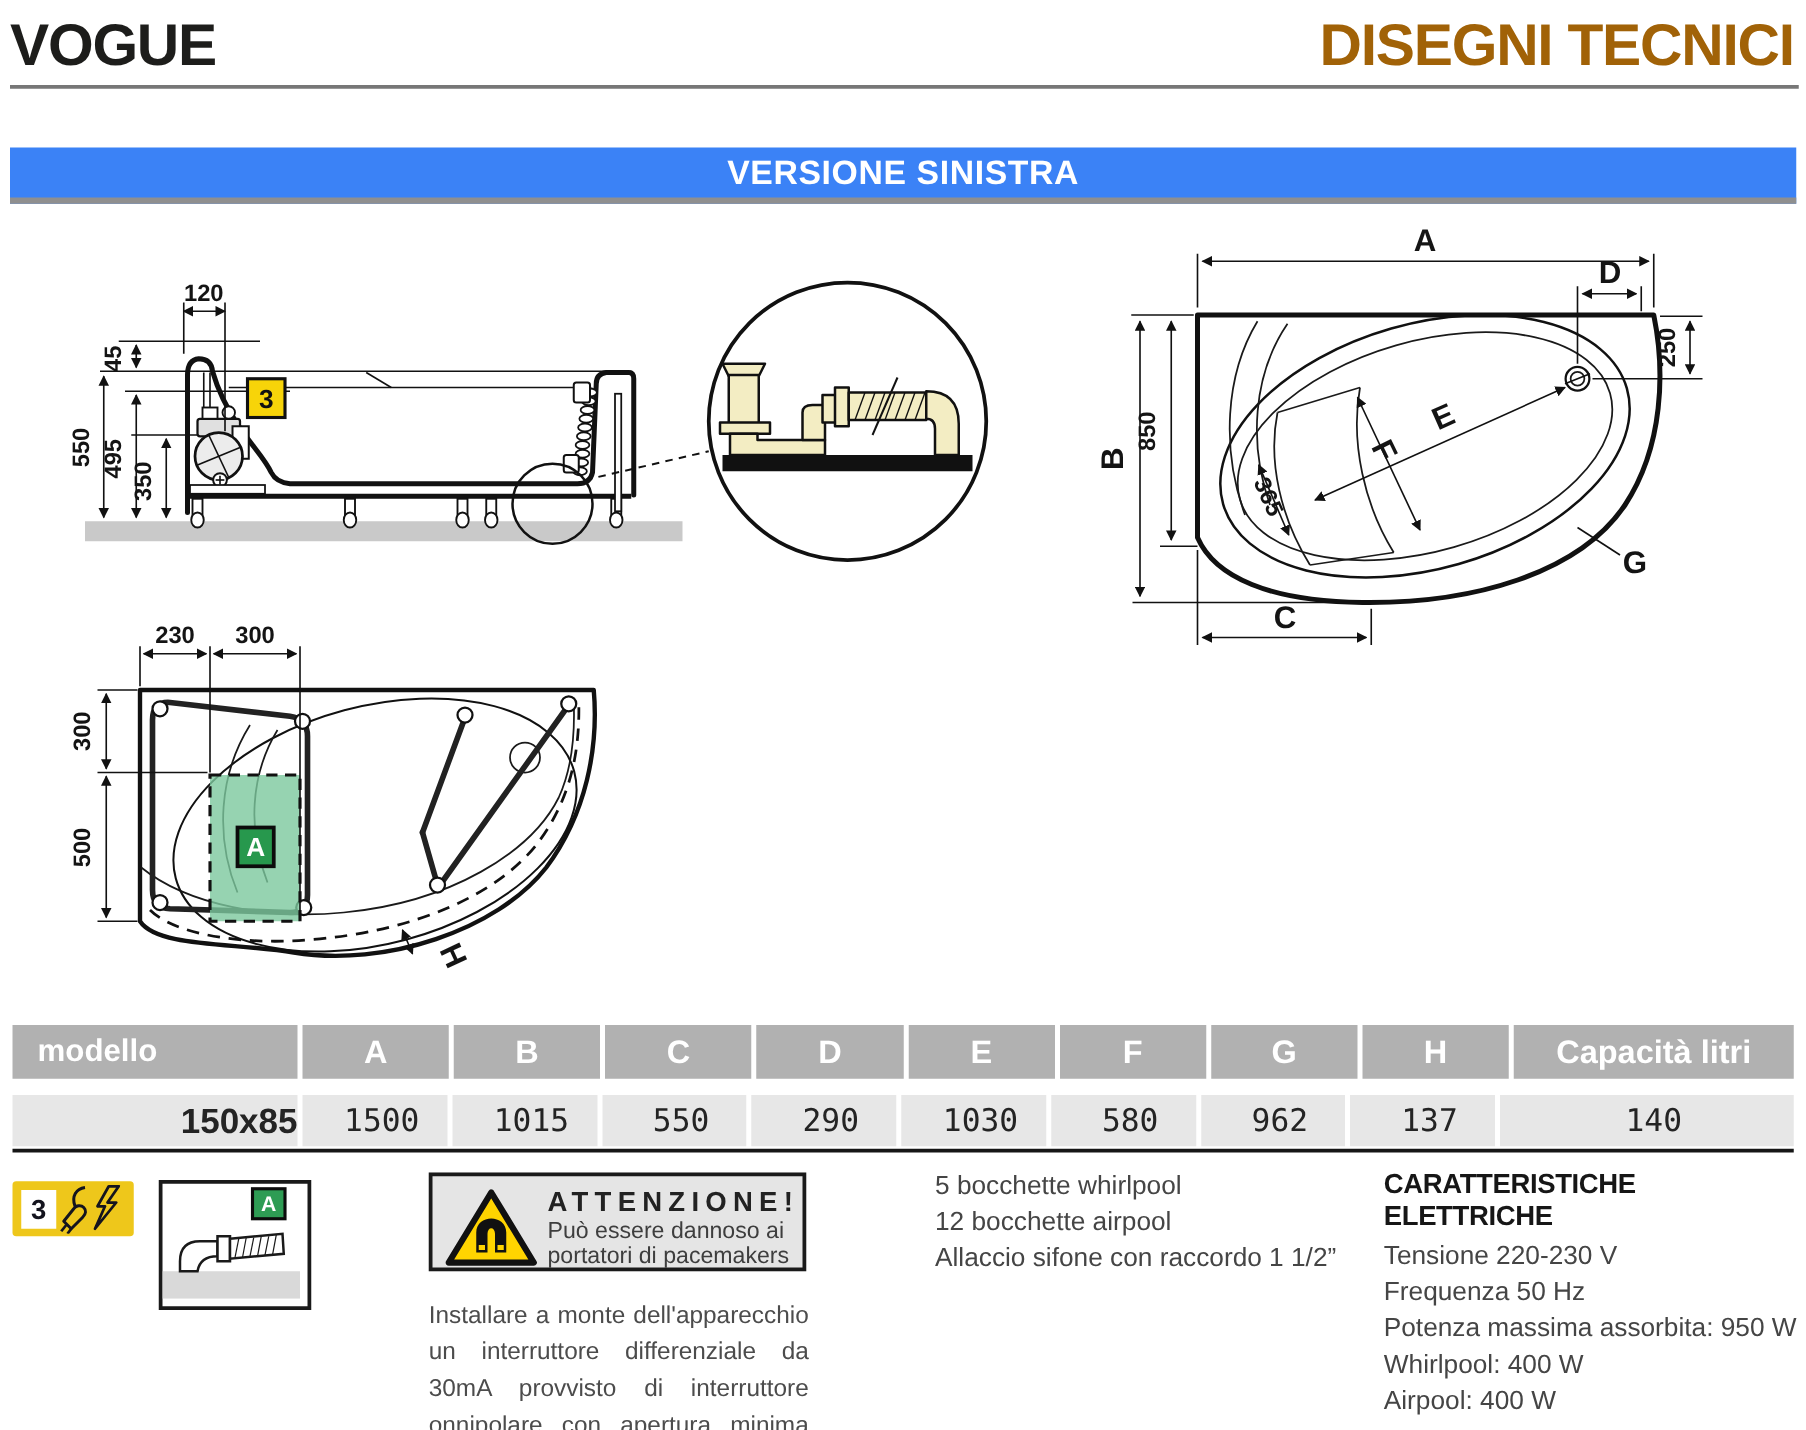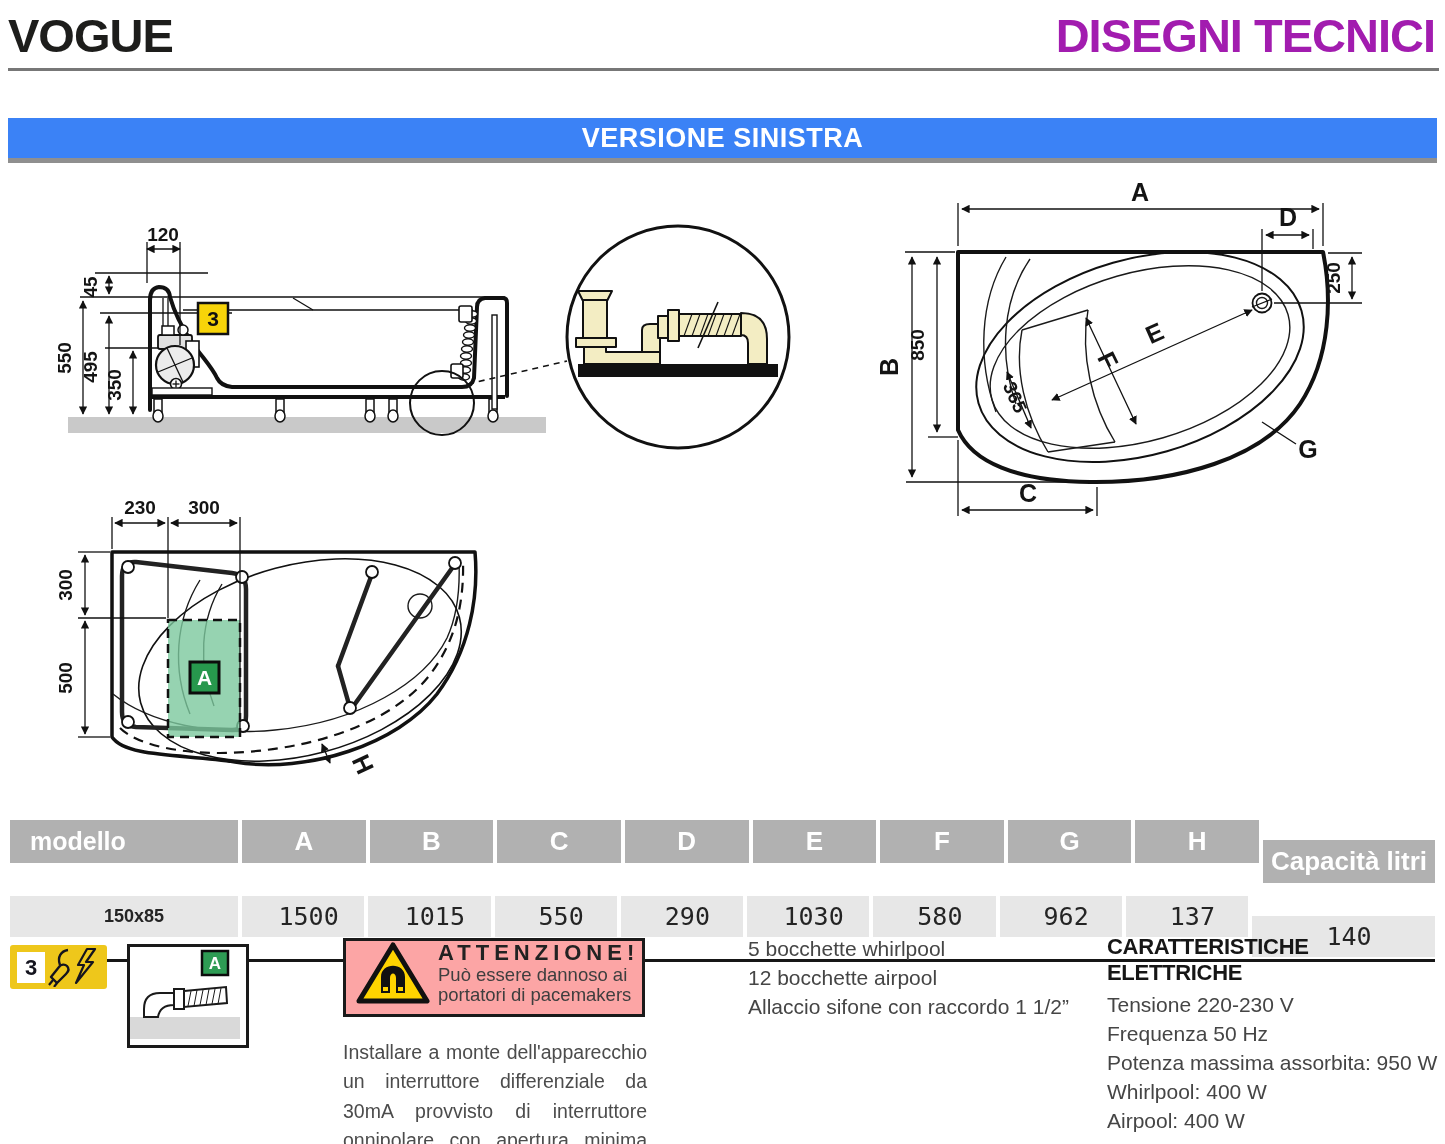--- a/index.html
+++ b/index.html
@@ -1,20 +1,20 @@
 <!DOCTYPE html>
 <html><head>
 <meta charset="utf-8">
 <style>
   html,body{margin:0;padding:0;background:#ffffff;}
   .page{position:relative;width:1445px;height:1144px;background:#fff;overflow:hidden;
         font-family:"Liberation Sans",sans-serif;color:#1c1c1c;}
   
   .brand{position:absolute;left:8px;top:8px;font-size:47px;font-weight:700;letter-spacing:-1px;color:#1d1d1b;}
-  .doc-title{position:absolute;right:10px;top:8px;font-size:47px;font-weight:700;letter-spacing:-1px;color:#a21caf;}
+  .doc-title{position:absolute;right:10px;top:8px;font-size:47px;font-weight:700;letter-spacing:-1px;color:#a16207;}
   .rule{position:absolute;left:8px;right:6px;top:68px;height:3px;background:#777;}
   
   .banner{position:absolute;left:8px;right:8px;top:118px;height:40px;background:#3b82f6;
           border-bottom:5px solid #8f8f8f;text-align:center;}
   .banner span{line-height:40px;color:#fff;font-size:27px;font-weight:700;letter-spacing:.5px;}
   
   .drawings{position:absolute;left:0;top:180px;width:1445px;height:636px;}
   .drawings svg{display:block;}
   .dln{stroke:#111;stroke-width:1.3px;fill:none;}
   .thin{stroke:#1a1a1a;stroke-width:1.4px;fill:none;}
@@ -27,33 +27,33 @@
   .badgeAt{font:700 21px "Liberation Sans",sans-serif;fill:#fff;}
   
   .spec-table{position:absolute;left:10px;top:820px;width:1425px;}
   .trow{display:flex;gap:4px;}
   .hcell{background:#b1b1b1;color:#fff;font-weight:700;font-size:26px;text-align:center;height:43px;line-height:43px;}
   .dcell{background:#e7e7e7;color:#242424;font-family:"DejaVu Sans Mono",monospace;font-size:25px;
          text-align:center;height:41px;line-height:41px;padding-left:11px;}
   .gaprow{height:13px;}
   .col-model{width:228px;}
   .col{flex:1;}
-  .col-cap{width:172px;margin-top:20px;}
+  .col-cap{width:224px;}
   .hcell.col-model{text-align:left;padding-left:20px;width:208px;font-size:25px;}
-  .dcell.col-model{text-align:center;padding-left:20px;width:208px;
-        font-family:"Liberation Sans",sans-serif;font-weight:700;font-size:18px;}
+  .dcell.col-model{text-align:right;padding-left:20px;width:208px;
+        font-family:"Liberation Sans",sans-serif;font-weight:700;font-size:28px;}
   .tbottom{height:3px;background:#161616;margin-top:2px;}
   
   .badge-electric{position:absolute;left:10px;top:945px;width:97px;height:44px;background:#eec71b;
         border-radius:3px;display:flex;align-items:center;}
   .badge-num{width:28px;height:31px;background:#fff;margin-left:7px;text-align:center;line-height:31px;
         font-weight:700;font-size:22px;color:#14141e;}
   .pipe-box{position:absolute;left:127px;top:944px;width:116px;height:98px;border:3px solid #1a1a1a;background:#fff;}
   .warning-box{position:absolute;left:343px;top:938px;width:296px;height:73px;border:3px solid #1a1a1a;
-        background:#fca5a5;display:flex;align-items:flex-start;}
+        background:#e5e5e5;display:flex;align-items:flex-end;}
   .warn-text{margin-left:6px;color:#3e3e3e;line-height:1.08;}
   .warn-title{font-size:22px;font-weight:700;letter-spacing:5px;color:#222;white-space:nowrap;}
   .warn-line{font-size:18.5px;white-space:nowrap;}
   .install-note{position:absolute;left:343px;top:1038px;width:304px;font-size:19.5px;color:#4c4c4c;
         text-align:justify;line-height:1.5;}
   .spec-col{position:absolute;top:934px;}
   .spec-col h3{margin:0 0 4px 0;font-size:22px;font-weight:700;color:#161616;letter-spacing:-.3px;}
   .spec-col div{font-size:21px;color:#454545;line-height:29px;}
   .col-hydraulic{left:748px;width:350px;}
   .col-electric{left:1107px;width:335px;}

